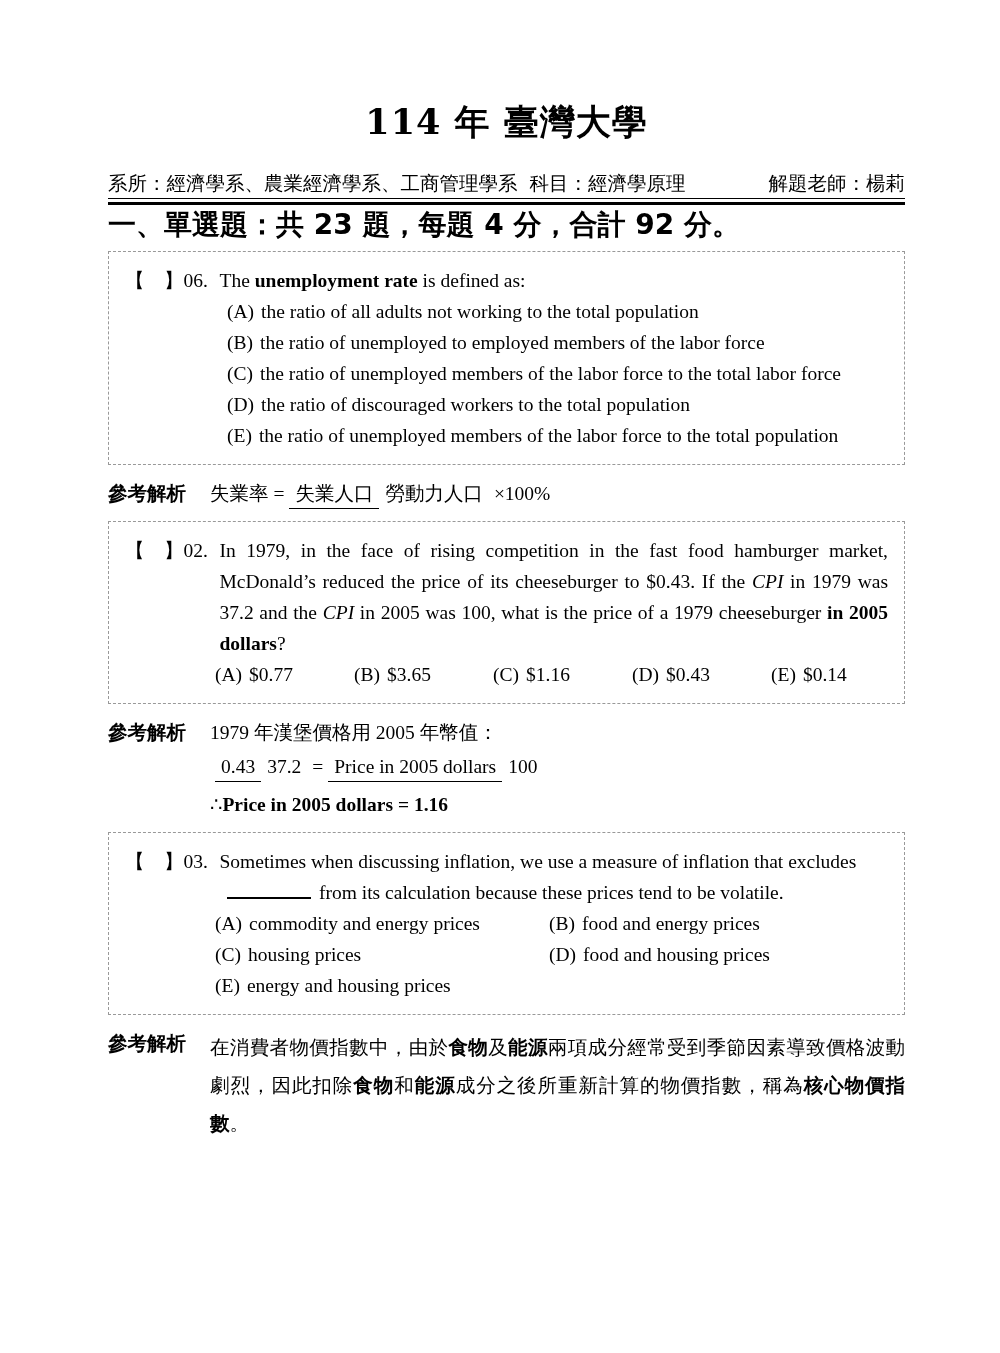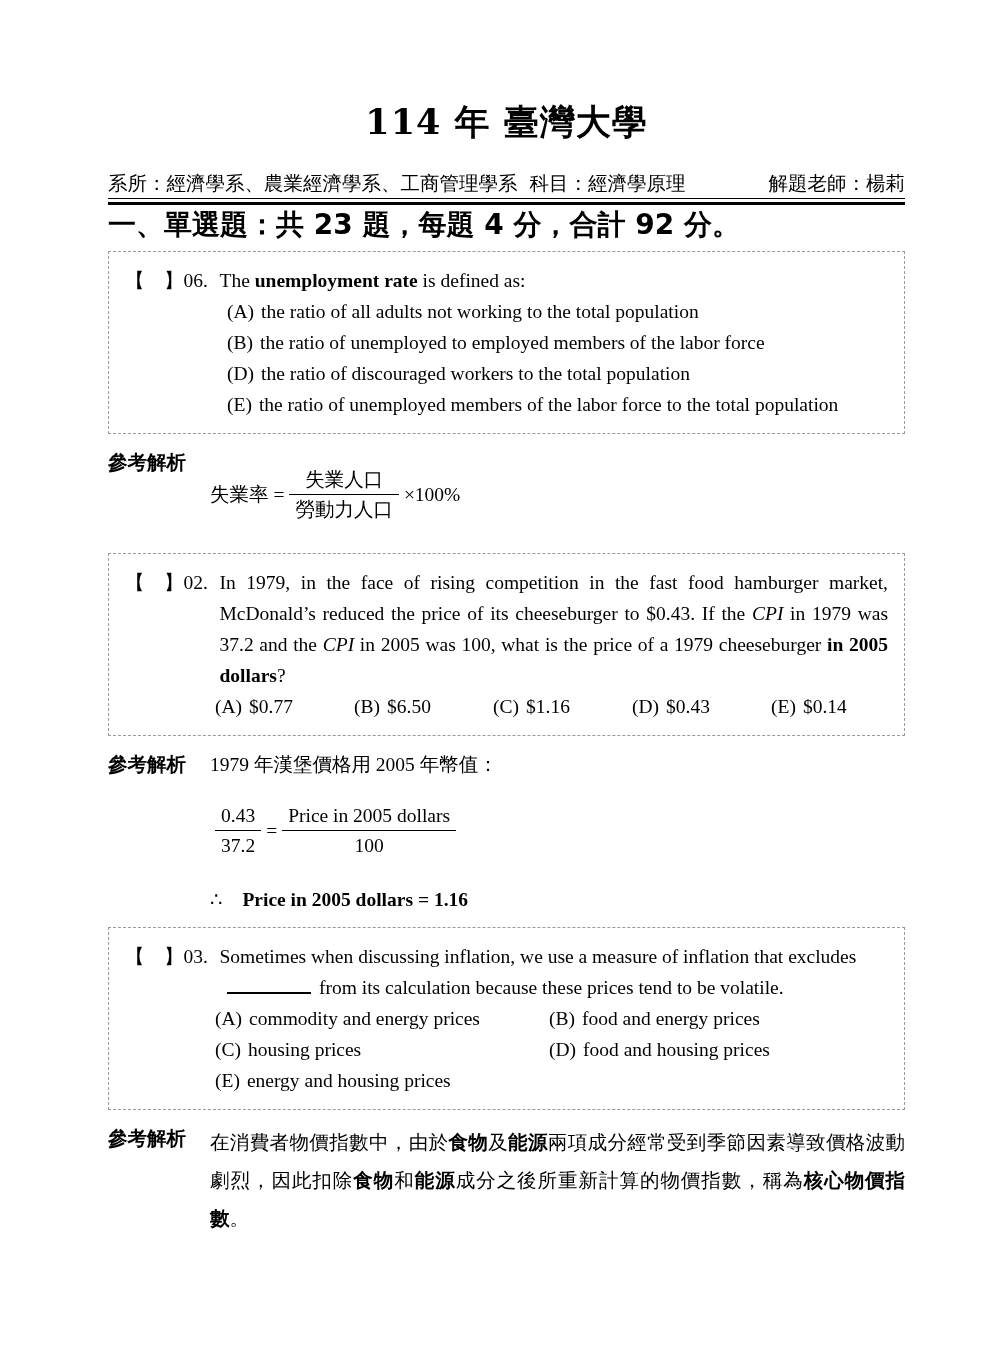--- a/index.html
+++ b/index.html
@@ -86,30 +86,29 @@
     flex:0 0 102px;
     font-weight:bold;
     font-size:19.5px;
     line-height:30px;
     font-family:"DejaVu Sans","Liberation Sans",sans-serif;
   }
   .sol-body{flex:1;font-size:19.5px;line-height:30px;}
   .formula-row{display:flex;align-items:center;}
   .frac{
     display:inline-flex;
-    flex-direction:column;
-    text-align:center;
+    flex-direction:row;
     vertical-align:middle;
-    margin:17px 5px;
+    margin:0 5px;
   }
   .frac .num{border-bottom:1.5px solid #000;padding:0 6px;line-height:29px;}
   .frac .den{padding:0 6px;line-height:29px;}
   .sol-eq{margin-top:4px;}
   .sol-conclusion{margin-top:8px;}
-  .concl-text{font-weight:bold;margin-left:20px;}
+  .concl-text{font-weight:bold;margin-left:0;}
   .rich-par{
     line-height:38px;
     text-align:justify;
     font-family:"DejaVu Sans","Liberation Sans",sans-serif;
   }
 
   
   .footer{
     position:absolute;
     top:1255px;
@@ -141,20 +140,21 @@
 
     <div class="qbox">
       <div class="q-first">
         <span class="bracket">【　】</span>
         <span class="qnum">06.</span>
         <div class="qstem"><span>The </span><span style="font-weight: bold;">unemployment rate</span><span> is defined as:</span></div>
       </div>
       <div class="opts-v">
         <div class="opt"><span class="opt-label">(A)</span><span>the ratio of all adults not working to the total population</span></div>
         <div class="opt"><span class="opt-label">(B)</span><span>the ratio of unemployed to employed members of the labor force</span></div>
+        <div class="opt"><span class="opt-label">(C)</span><span>the ratio of unemployed members of the labor force to the total labor force</span></div>
         <div class="opt"><span class="opt-label">(D)</span><span>the ratio of discouraged workers to the total population</span></div>
         <div class="opt"><span class="opt-label">(E)</span><span>the ratio of unemployed members of the labor force to the total population</span></div>
       </div>
     </div>
 
     <div class="solution sol-1">
       <span class="analysis-label">參考解析</span>
       <div class="sol-body">
         <div class="formula-row">
           <span>失業率 =</span>
@@ -168,21 +168,21 @@
     </div>
 
     <div class="qbox">
       <div class="q-first">
         <span class="bracket">【　】</span>
         <span class="qnum">02.</span>
         <div class="qstem stem-justify"><span>In 1979, in the face of rising competition in the fast food hamburger market, McDonald’s reduced the price of its cheeseburger to $0.43. If the </span><span style="font-style: italic;">CPI</span><span> in 1979 was 37.2 and the </span><span style="font-style: italic;">CPI</span><span> in 2005 was 100, what is the price of a 1979 cheeseburger </span><span style="font-weight: bold;">in 2005 dollars</span><span>?</span></div>
       </div>
       <div class="opts-row">
         <div class="opt"><span class="opt-label">(A)</span><span>$0.77</span></div>
-        <div class="opt"><span class="opt-label">(B)</span><span>$6.50</span></div>
+        <div class="opt"><span class="opt-label">(B)</span><span>$3.65</span></div>
         <div class="opt"><span class="opt-label">(C)</span><span>$1.16</span></div>
         <div class="opt"><span class="opt-label">(D)</span><span>$0.43</span></div>
         <div class="opt"><span class="opt-label">(E)</span><span>$0.14</span></div>
       </div>
     </div>
 
     <div class="solution">
       <span class="analysis-label">參考解析</span>
       <div class="sol-body">
         <div>1979 年漢堡價格用 2005 年幣值：</div>

